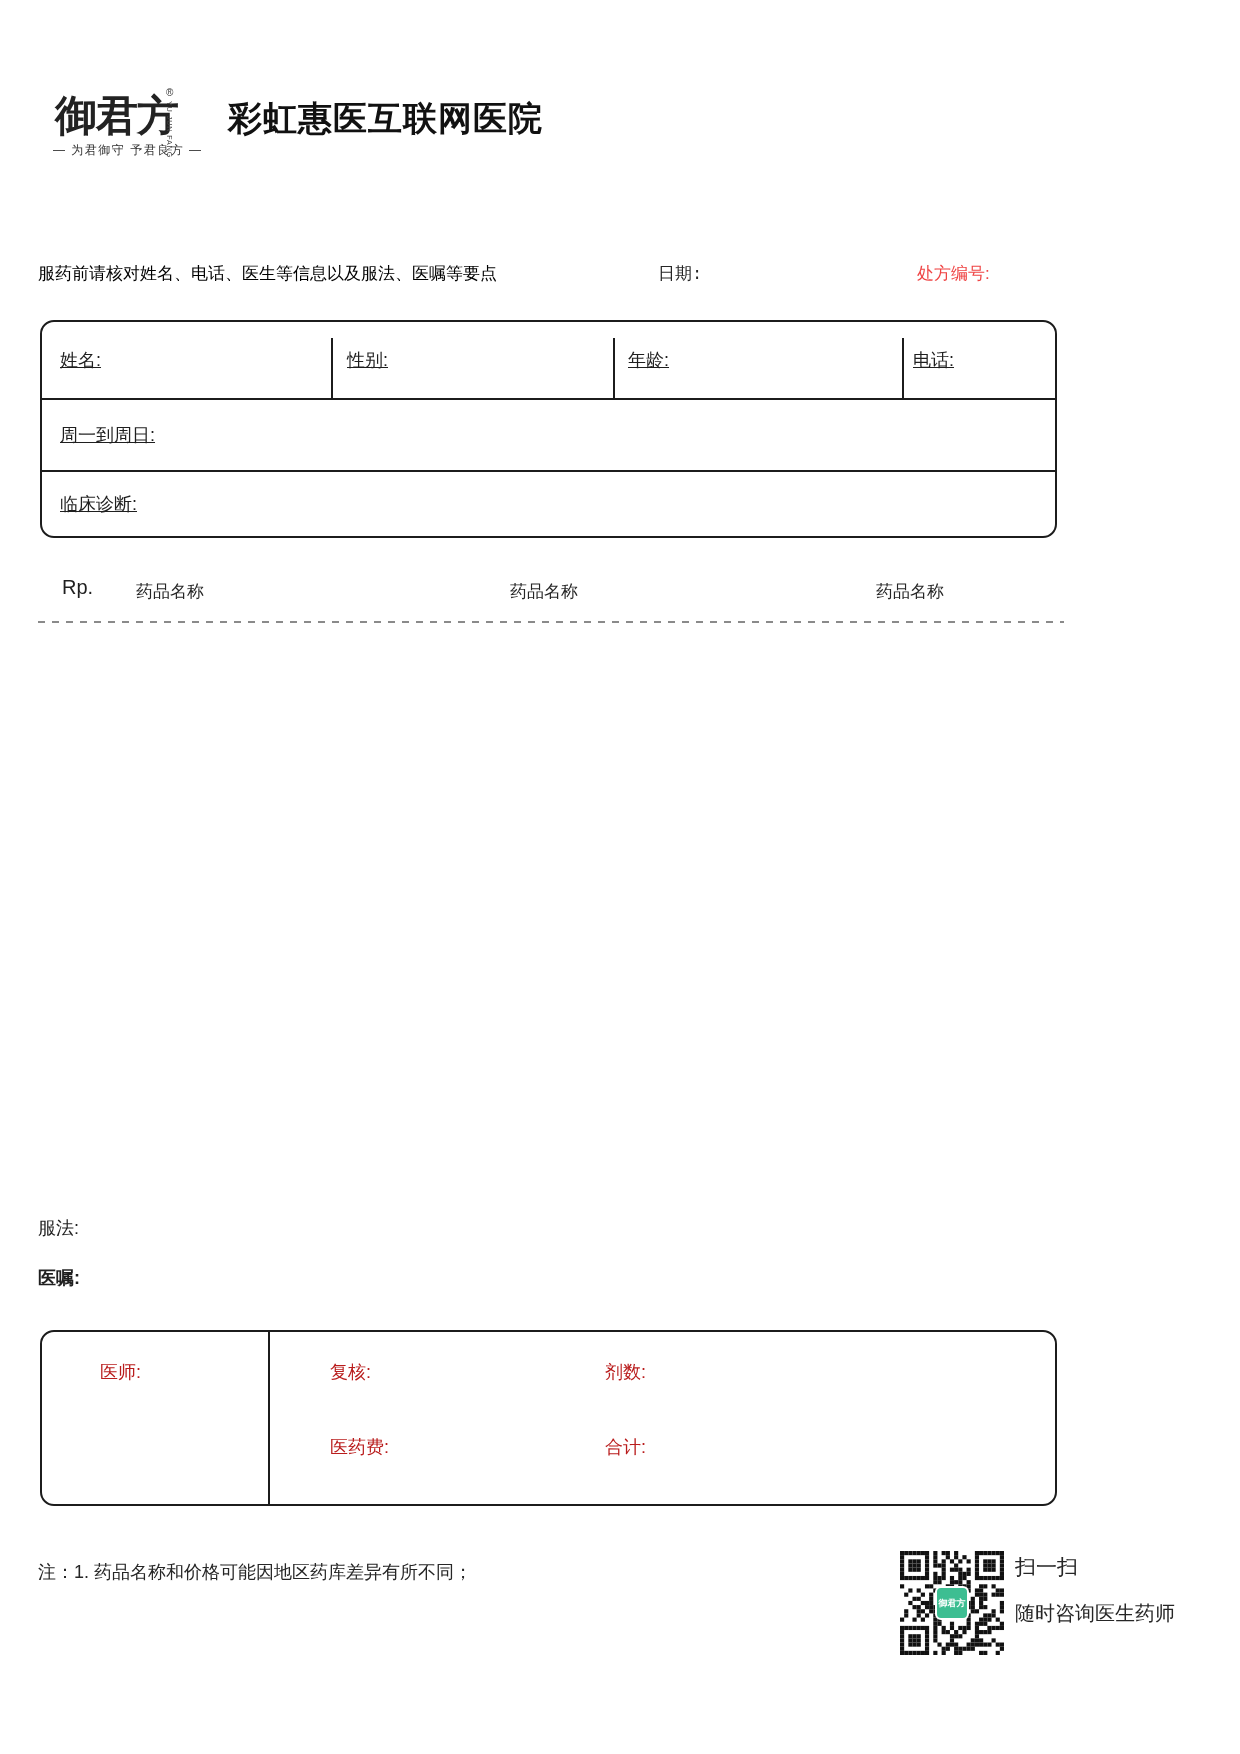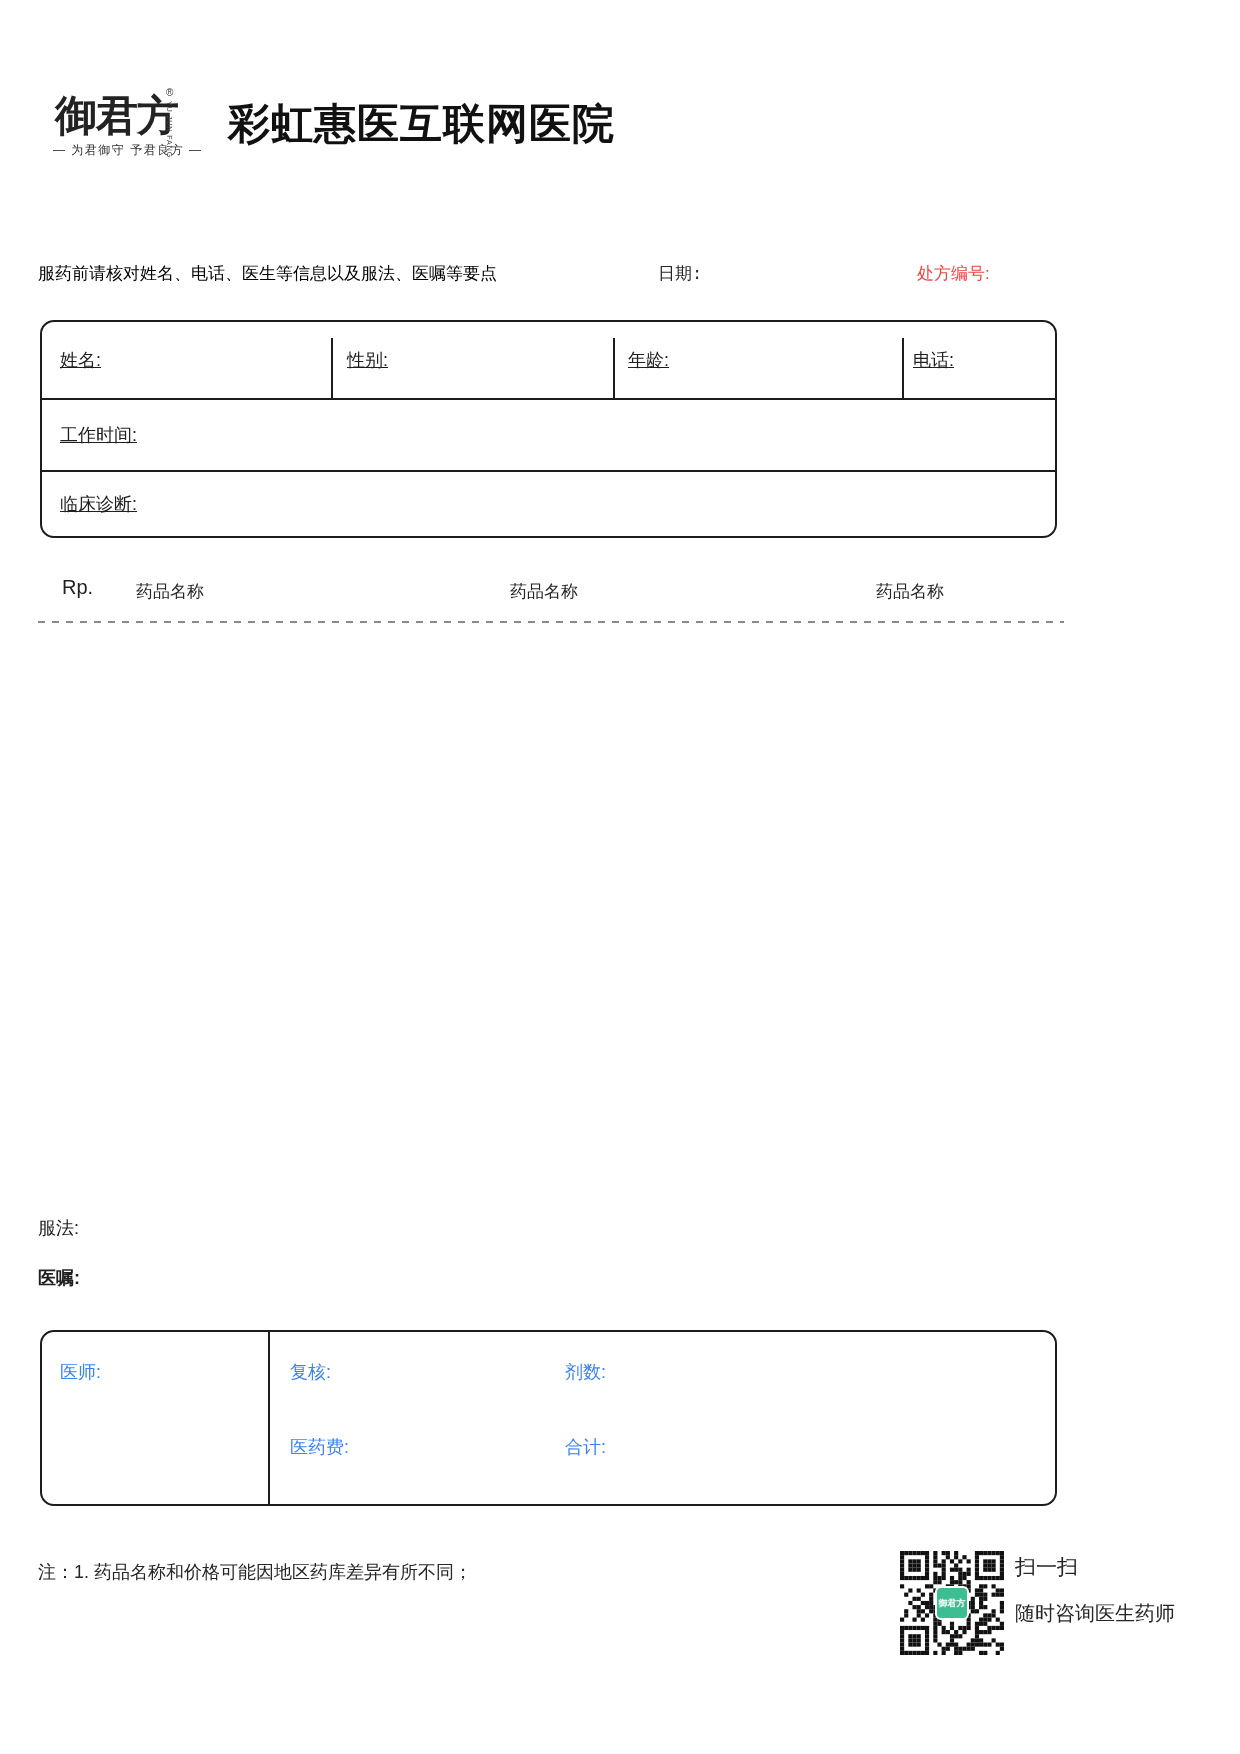--- a/index.html
+++ b/index.html
@@ -17,21 +17,21 @@
     font-size:42px;font-weight:bold;letter-spacing:-1px;color:#222;
   }
   .logo-side{left:166px;top:88px;display:flex;flex-direction:column;align-items:center;color:#333;}
   .logo-reg{font-size:10px;line-height:10px;}
   .logo-vert{writing-mode:vertical-rl;font-size:7px;letter-spacing:1px;margin-top:3px;color:#444;}
   .logo-tagline{
     left:53px;top:142px;width:130px;font-size:12px;letter-spacing:1.5px;
     color:#333;white-space:nowrap;
   }
   .hospital-name{
-    left:228px;top:96px;font-size:42px;font-weight:900;letter-spacing:1px;color:#111;
+    left:228px;top:96px;font-size:34px;font-weight:900;letter-spacing:1px;color:#111;
   }
 
   
   .notice{left:38px;top:262px;font-size:17px;color:#000000;}
   .date-label{left:658px;top:262px;font-size:17px;color:#262626;font-family:Liberation Mono, monospace;}
   .rx-label{left:917px;top:262px;font-size:17px;color:#ef4444;}
 
   
   .patient-box{
     left:40px;top:320px;width:1013px;height:214px;
@@ -54,21 +54,21 @@
   
   .usage-label{left:38px;top:1216px;font-size:18px;color:#1f1f1f;}
   .advice-label{left:38px;top:1266px;font-size:18px;color:#1f1f1f;font-weight:bold;}
 
   
   .doctor-box{
     left:40px;top:1330px;width:1013px;height:172px;
     border:2px solid #1c1c1c;border-radius:14px;
   }
   .db-sep{position:absolute;left:226px;top:0;bottom:0;width:2px;background:#1c1c1c;}
-  .db-label{position:absolute;font-size:18px;color:#3b82f6;white-space:nowrap;}
+  .db-label{position:absolute;font-size:18px;color:#b91c1c;white-space:nowrap;margin-left:40px;}
 
   
   .notes{left:38px;top:1552px;font-size:18px;line-height:40px;color:#262626;}
 
   
   .qr-box{left:900px;top:1551px;width:104px;height:104px;}
   .qr-box svg{width:104px;height:104px;display:block;}
   .qr-center{
     position:absolute;left:50%;top:50%;transform:translate(-50%,-50%);
     width:34px;height:34px;border-radius:6px;background:#3DBE92;
@@ -99,21 +99,21 @@
     <div class="pb-row1">
       <span class="pb-label" style="left:18px">姓名:</span>
       <span class="pb-label" style="left:305px">性别:</span>
       <span class="pb-label" style="left:586px">年龄:</span>
       <span class="pb-label" style="left:871px">电话:</span>
       <span class="pb-sep" style="left:289px"></span>
       <span class="pb-sep" style="left:571px"></span>
       <span class="pb-sep" style="left:860px"></span>
     </div>
     <div class="pb-row2">
-      <span class="pb-label" style="left:18px">工作时间:</span>
+      <span class="pb-label" style="left:18px">周一到周日:</span>
     </div>
     <div class="pb-row3">
       <span class="pb-label" style="left:18px">临床诊断:</span>
     </div>
   </div>
 
   <div class="abs rp-label">Rp.</div>
   <div class="abs med-col" style="left:136px">药品名称</div>
   <div class="abs med-col" style="left:510px">药品名称</div>
   <div class="abs med-col" style="left:876px">药品名称</div>

